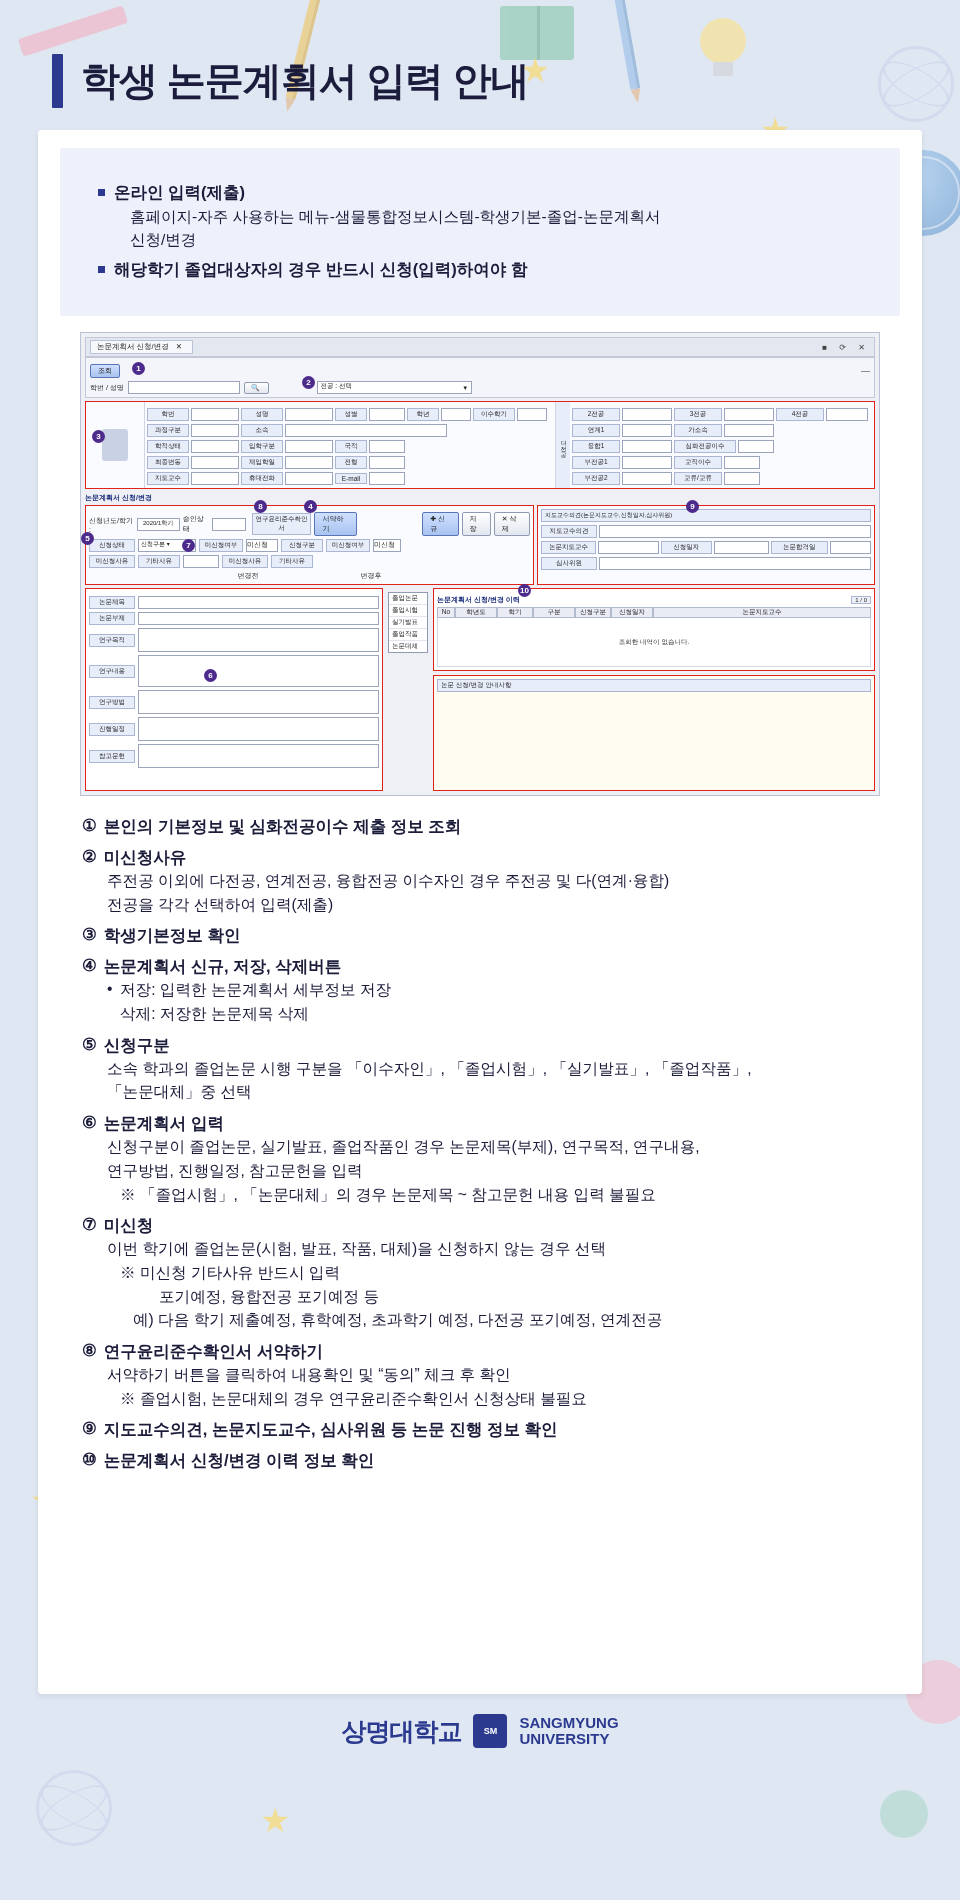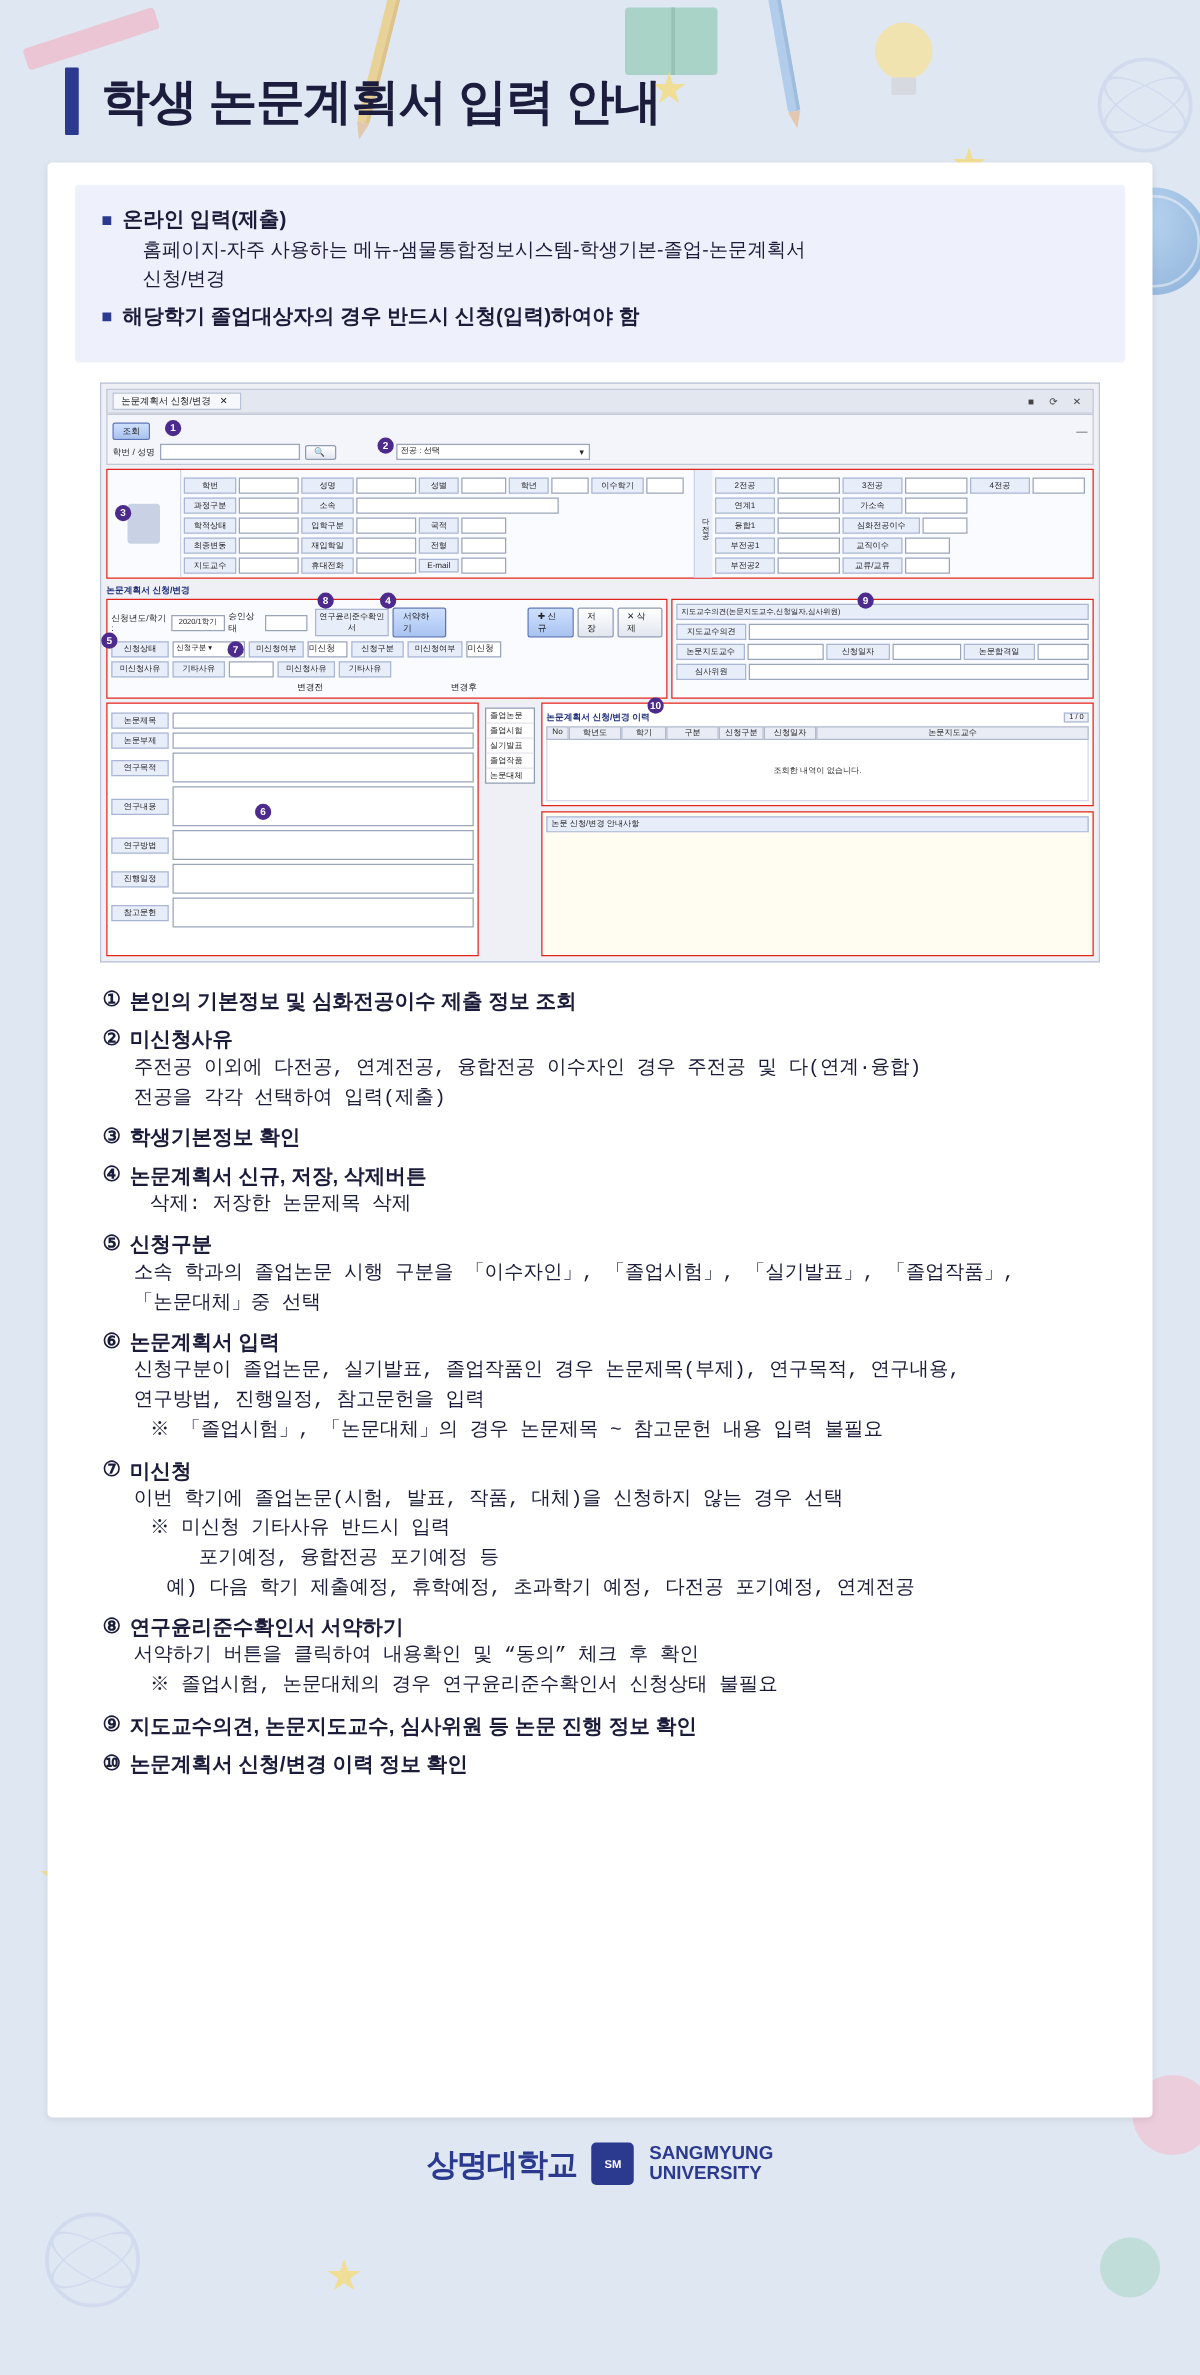--- a/index.html
+++ b/index.html
@@ -61,21 +61,21 @@
     box-shadow:0 2px 6px rgba(0,0,0,.08);
     min-height:1520px;
   }
   
   .notice{
     background:#eef1fb;
     border-radius:3px;
     padding:16px 20px 18px 22px;
     margin:0 4px 16px 4px;
   }
-  .notice ul{list-style:none;margin:0;padding:0;}
+  .notice ul{list-style:none;margin:16px;padding:0;}
   .notice li{position:relative;padding-left:16px;margin-bottom:6px;font-size:16.5px;font-weight:bold;line-height:1.5;}
   .notice li:before{content:"";position:absolute;left:0;top:9px;width:7px;height:7px;background:#2b3a8f;}
   .notice .sub{font-weight:normal;font-size:15.5px;padding-left:16px;line-height:1.5;}
 
   
   .shot{
     margin:0 24px 16px 24px;
     border:1px solid #b9c2d6;
     background:#eef0f5;
     font-size:7px;
@@ -99,21 +99,21 @@
     z-index:5;
   }
   .grid-head{background:#e9ecf5;border:1px solid #b2bace;font-size:6.5px;text-align:center;}
   .small-red-title{color:#1b2c7a;font-size:7px;font-weight:bold;}
 
   
   .explain{padding:4px 26px 0 26px;}
   .item{margin-bottom:9px;}
   .item-head{display:flex;gap:7px;align-items:flex-start;font-weight:bold;font-size:16.5px;color:#1b1b3a;}
   .circnum{flex:0 0 auto;font-size:16.5px;}
-  .item-body{padding-left:25px;font-size:15.6px;line-height:1.52;font-family:Liberation Mono, monospace;}
+  .item-body{padding-left:25px;font-size:15.6px;line-height:1.52;}
   .item-body .dot{position:relative;padding-left:13px;}
   .item-body .dot:before{content:"•";position:absolute;left:0;top:-1px;}
   .item-body .ind{padding-left:13px;}
   .item-body .ind2{padding-left:26px;}
 
   
   .footer{position:relative;z-index:2;display:flex;align-items:center;justify-content:center;gap:12px;margin-top:20px;}
   .logo-ko{font-size:25px;font-weight:bold;color:#2b3a8f;letter-spacing:-1px;}
   .logo-mark{width:34px;height:34px;background:#2b3a8f;border-radius:4px;display:flex;align-items:center;justify-content:center;color:#fff;font-size:9px;font-weight:bold;line-height:1;}
   .logo-en{font-size:15px;font-weight:bold;color:#2b3a8f;line-height:1.05;}
@@ -439,20 +439,21 @@
         <span>학생기본정보 확인</span>
       </div>
     </div>
 
     <div class="item">
       <div class="item-head">
         <span class="circnum">④</span>
         <span>논문계획서 신규, 저장, 삭제버튼</span>
       </div>
       <div class="item-body">
+        <div class="dot">저장: 입력한 논문계획서 세부정보 저장</div>
         <div class="ind">삭제: 저장한 논문제목 삭제</div>
       </div>
     </div>
 
     <div class="item">
       <div class="item-head">
         <span class="circnum">⑤</span>
         <span>신청구분</span>
       </div>
       <div class="item-body">

